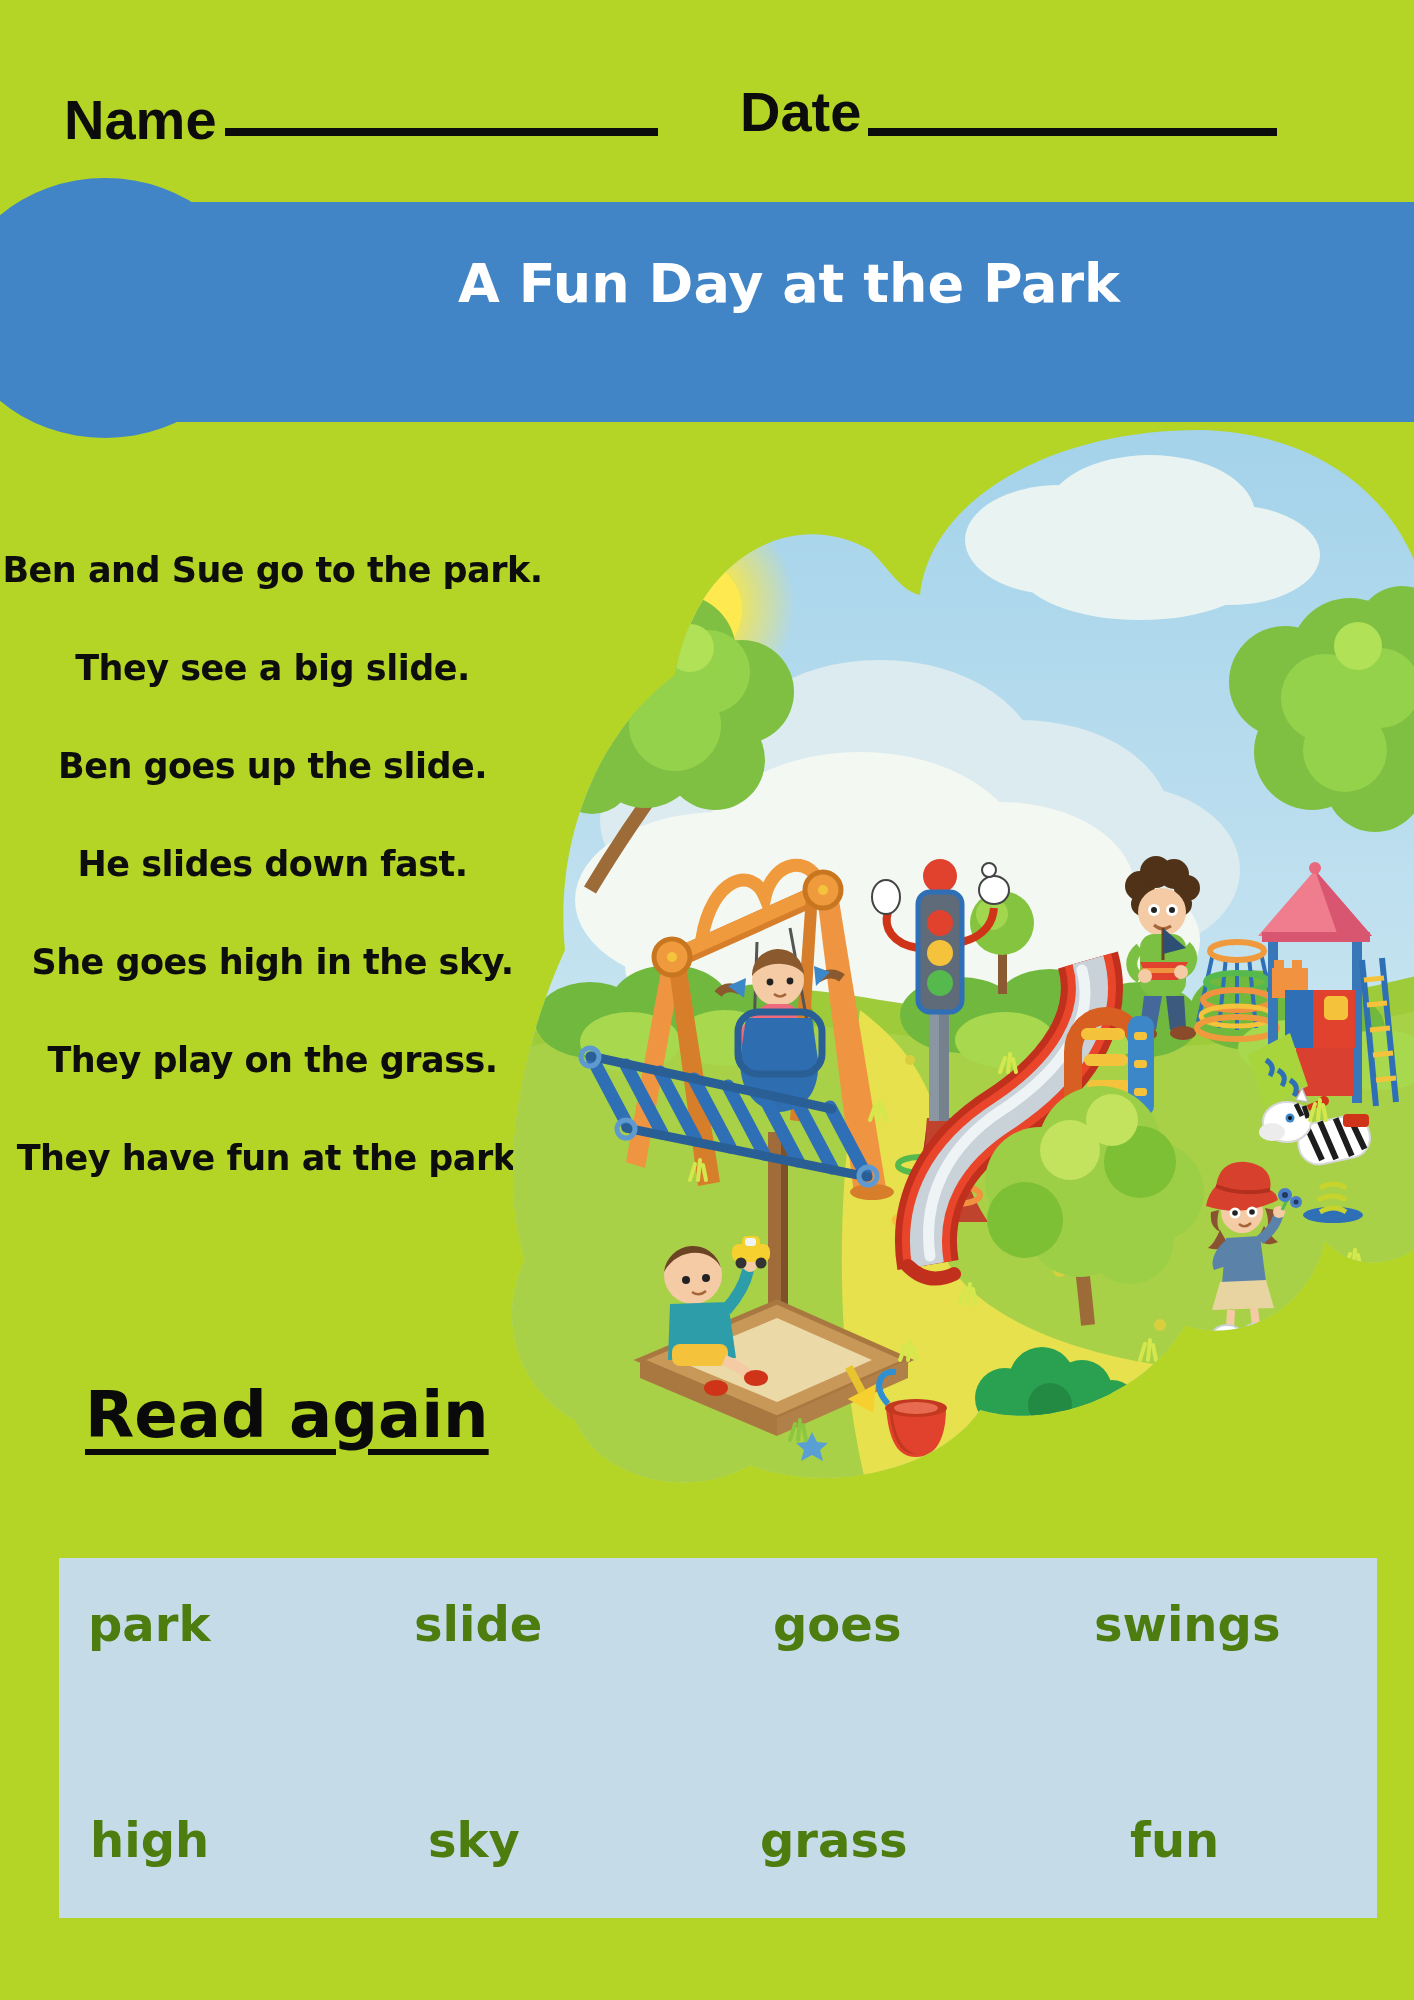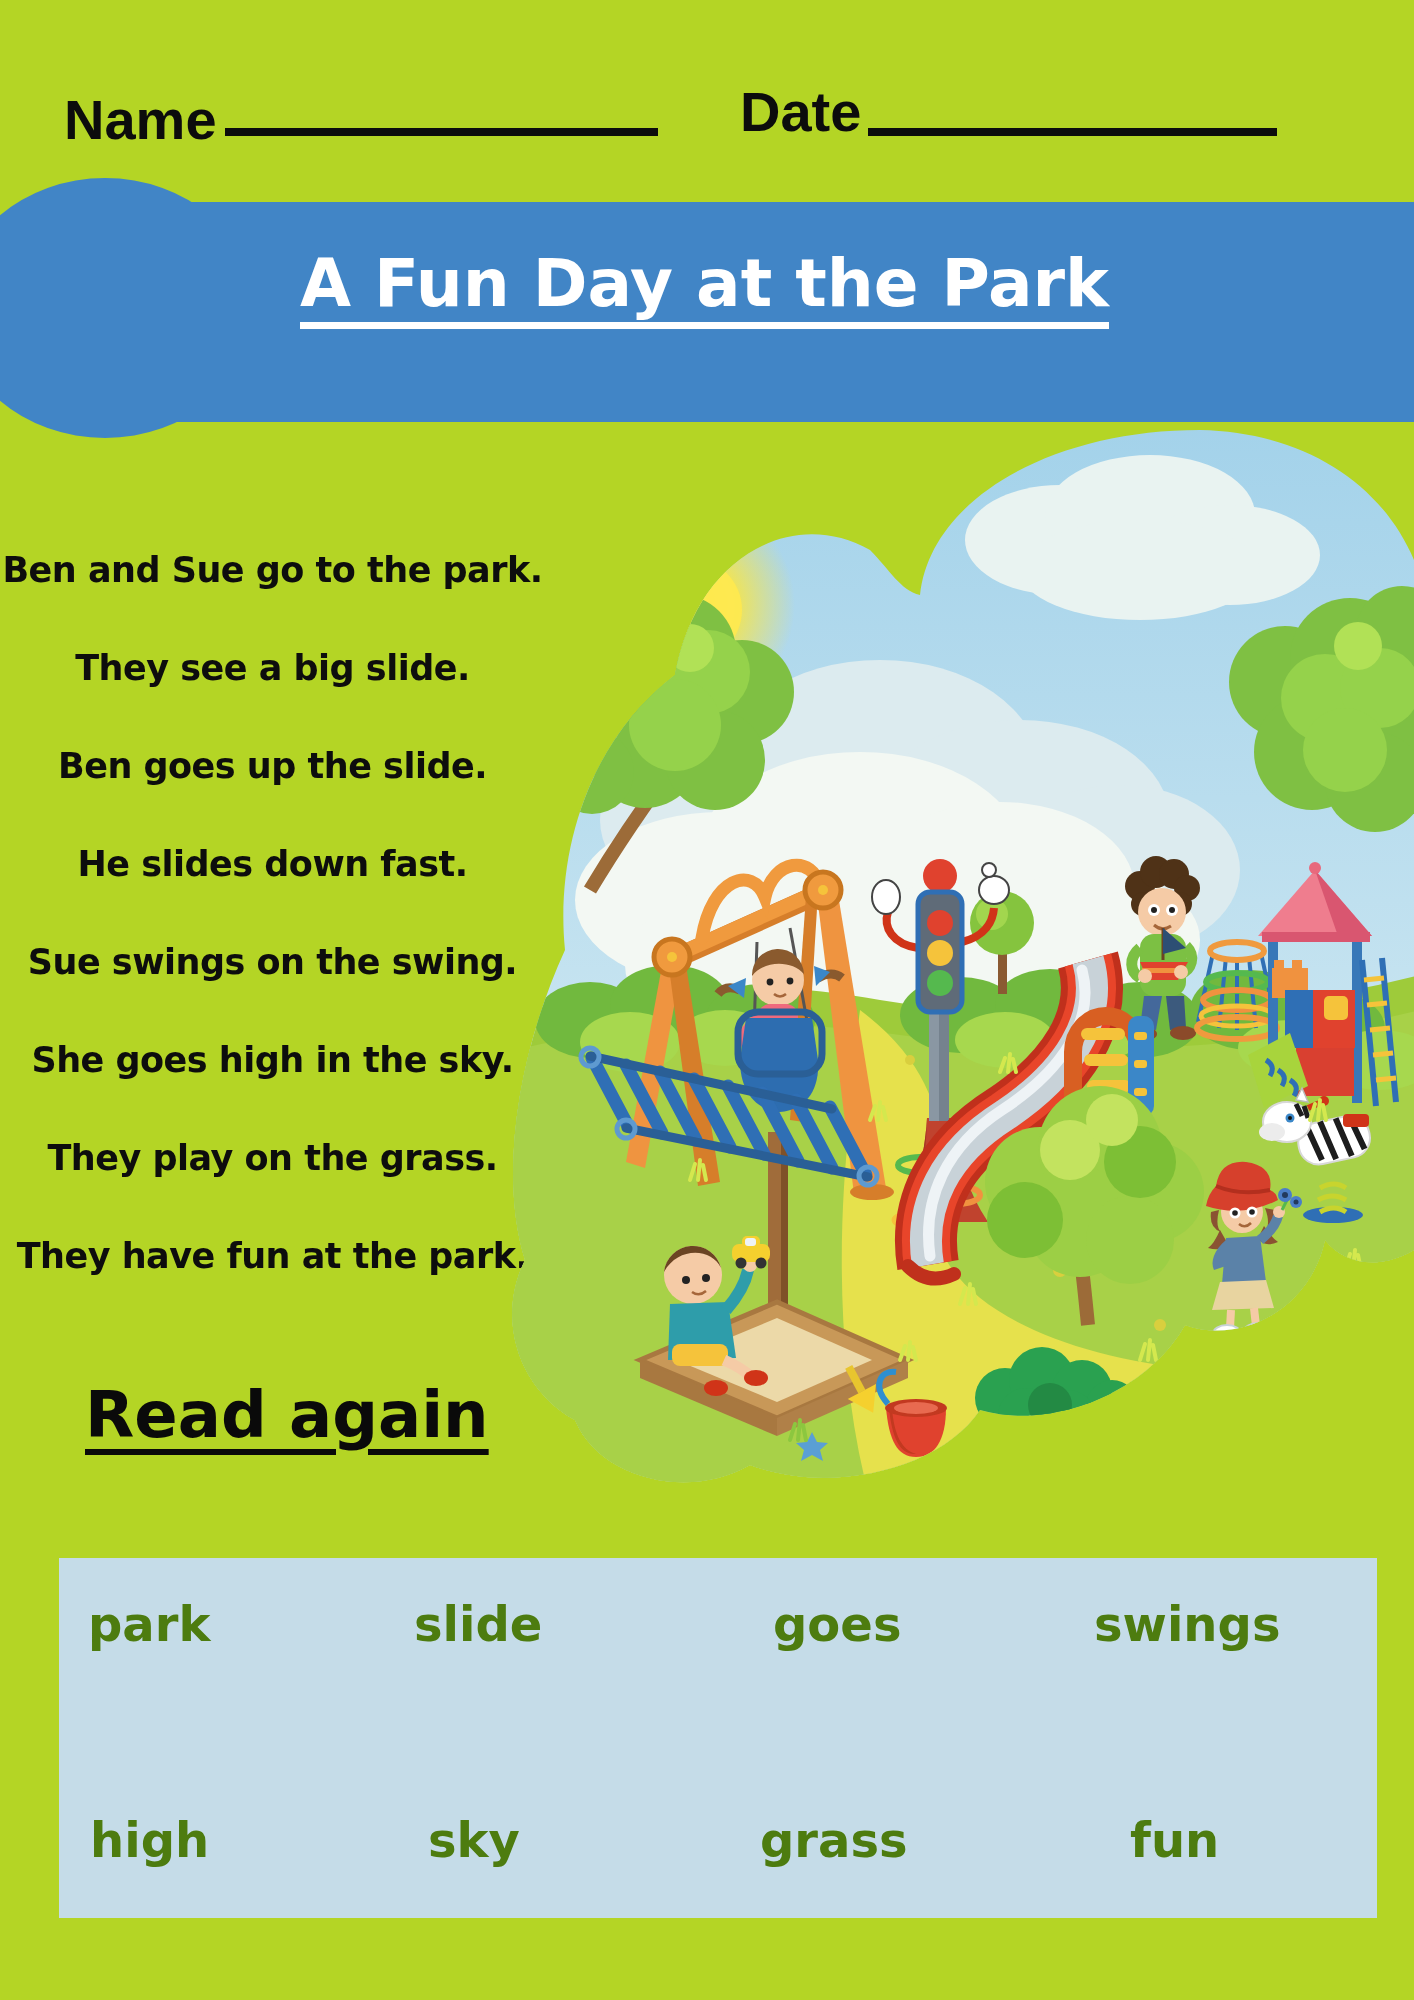--- a/index.html
+++ b/index.html
@@ -9,23 +9,23 @@
   .abs{position:absolute;}
 
   
   .hdr-label{font-family:"Liberation Sans",sans-serif;font-weight:700;
              font-size:56px;color:#0c0c0c;line-height:56px;}
   .hdr-line{border-bottom:8px solid #0c0c0c;height:0;}
 
   
   .banner-rect{left:140px;top:202px;width:1274px;height:220px;background:#4185c6;}
   .banner-bump{left:-45px;top:178px;width:300px;height:260px;border-radius:50%;background:#4185c6;}
-  .banner-title{left:300px;top:238px;width:820px;text-align:left;color:#ffffff;
-                font-weight:700;font-size:66px;line-height:92px;
-                text-decoration:underline;text-decoration-thickness:7px;text-underline-offset:16px;}
+  .banner-title{left:300px;top:238px;width:820px;text-align:right;color:#ffffff;
+                font-weight:700;font-size:54px;line-height:92px;
+                text-decoration-thickness:7px;text-underline-offset:16px;}
 
   
   .story{left:0px;top:521px;width:545px;}
   .story-line{height:98px;display:flex;align-items:center;justify-content:center;
               font-size:35px;font-weight:700;color:#0d0d0d;letter-spacing:-0.5px;white-space:nowrap;}
 
   
   .read-again{left:85px;top:1378px;font-size:64px;font-weight:700;color:#0a0a0a;
               text-decoration:underline;text-decoration-thickness:6px;text-underline-offset:12px;}
 
@@ -47,21 +47,20 @@
 
   <div class="abs banner-bump"></div>
   <div class="abs banner-rect"></div>
   <div class="abs banner-title">A Fun Day at the Park</div>
 
   <div class="abs story">
     <div class="story-line">Ben and Sue go to the park.</div>
     <div class="story-line">They see a big slide.</div>
     <div class="story-line">Ben goes up the slide.</div>
     <div class="story-line">He slides down fast.</div>
-    <div class="story-line">Sue swings on the swing.</div>
     <div class="story-line">She goes high in the sky.</div>
     <div class="story-line">They play on the grass.</div>
     <div class="story-line">They have fun at the park.</div>
   </div>
 
   <div class="abs" style="left:440px;top:420px;width:980px;height:1080px;">
   <svg width="980" height="1080" viewBox="0 0 980 1080">
     <defs>
       <linearGradient id="sky" x1="0" y1="0" x2="0" y2="1">
         <stop offset="0" stop-color="#a3d2ea"></stop>

